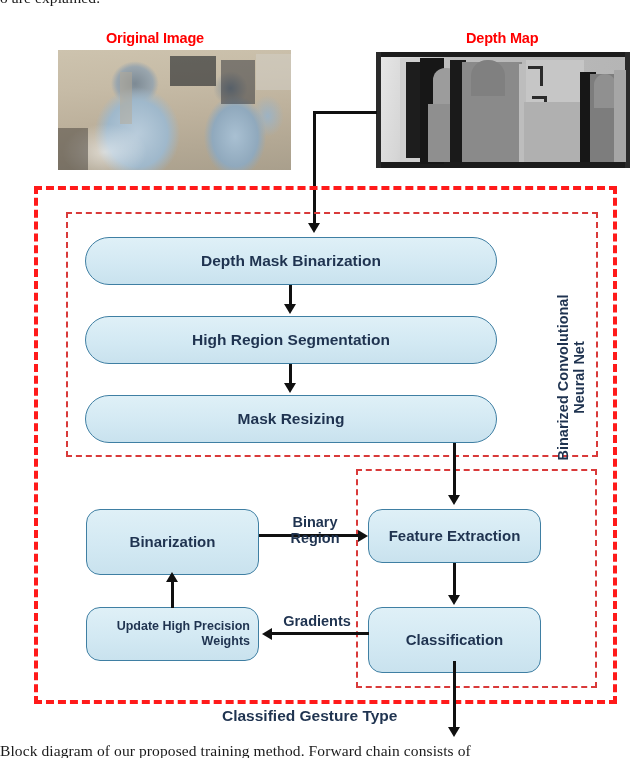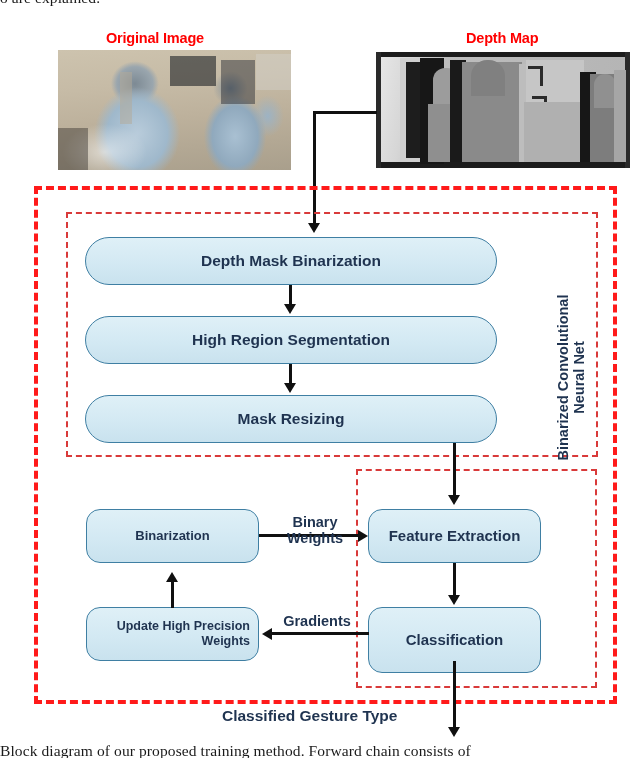--- a/index.html
+++ b/index.html
@@ -83,21 +83,21 @@
     font-family:"Liberation Sans",sans-serif;
     line-height:1.18;
   }
   .pbox.pill{border-radius:26px;}
   .pbox.rnd{border-radius:14px;}
 
   #b-depth   {left:85px; top:237px; width:412px;height:48px;font-size:15.5px;}
   #b-hand    {left:85px; top:316px; width:412px;height:48px;font-size:15.5px;}
   #b-resize  {left:85px; top:395px; width:412px;height:48px;font-size:15.5px;}
 
-  #b-binar   {left:86px; top:509px; width:173px;height:54px;font-size:13px;}
+  #b-binar   {left:86px; top:509px; width:173px;height:66px;font-size:15px;}
   #b-update  {left:86px; top:607px; width:173px;height:54px;font-size:12.5px;padding:0 8px;}
   #b-feature {left:368px;top:509px; width:173px;height:54px;font-size:15px;}
   #b-classify{left:368px;top:607px; width:173px;height:66px;font-size:15px;}
 
   
   .elabel{position:absolute;color:#1F3350;font-weight:bold;
     font-family:"Liberation Sans",sans-serif;font-size:14.5px;
     text-align:center;line-height:1.12;white-space:pre-line;}
   #lbl-binary{left:269px;top:514px;width:92px;}
   #lbl-grad  {left:274px;top:613px;width:86px;}
@@ -180,21 +180,21 @@
 <div class="arrow-d" style="left:448px;top:495px;"></div>
 
 <div class="pbox rnd" id="b-binar">Binarization</div>
 <div class="pbox rnd" id="b-update">Update High Precision Weights</div>
 <div class="pbox rnd" id="b-feature">Feature Extraction</div>
 <div class="pbox rnd" id="b-classify">Classification</div>
 
 <div class="ln" style="left:259px;top:534px;width:103px;height:3px;"></div>
 <div class="arrow-r" style="left:358px;top:530px;"></div>
 <div class="elabel" id="lbl-binary">Binary
-Weights</div>
+Region</div>
 
 <div class="ln" style="left:453px;top:563px;width:3px;height:34px;"></div>
 <div class="arrow-d" style="left:448px;top:595px;"></div>
 
 <div class="ln" style="left:271px;top:632px;width:98px;height:3px;"></div>
 <div class="arrow-l" style="left:262px;top:628px;"></div>
 <div class="elabel" id="lbl-grad">Gradients</div>
 
 <div class="ln" style="left:171px;top:580px;width:3px;height:28px;"></div>
 <div class="arrow-u" style="left:166px;top:572px;"></div>

